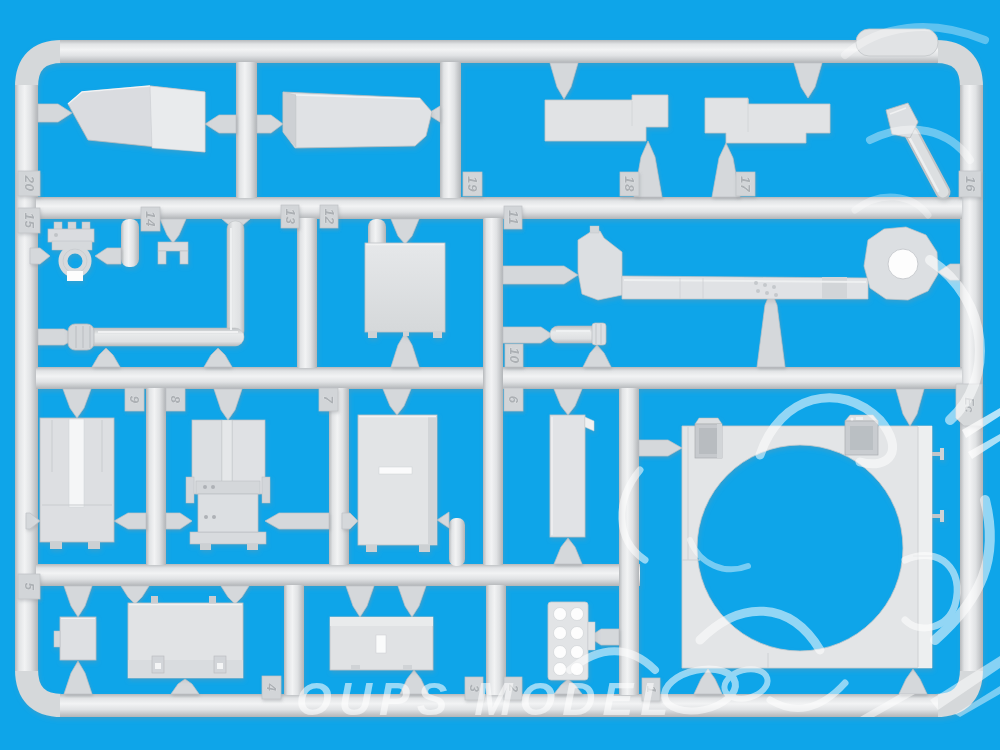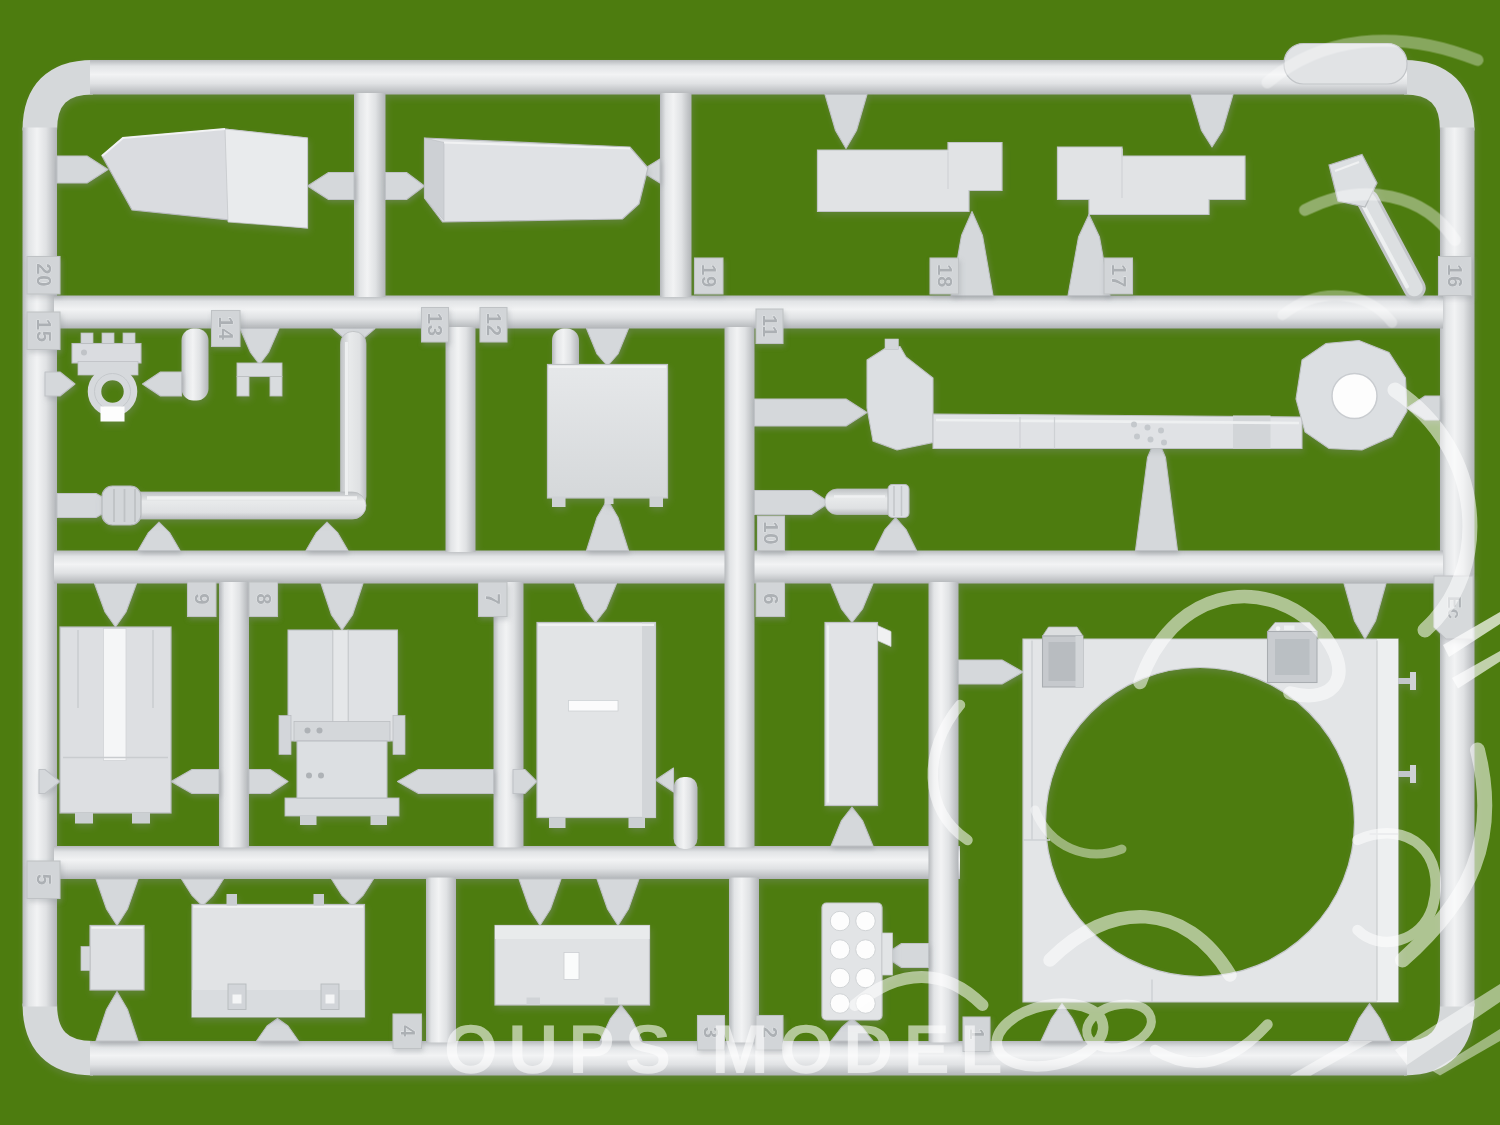--- a/index.html
+++ b/index.html
@@ -1,17 +1,17 @@
 <!DOCTYPE html>
 <html><head>
 <meta charset="utf-8">
 <style>
   html,body{margin:0;padding:0;background:#fff;}
-  .stage{position:relative;width:1000px;height:750px;background:#4d7c0f;overflow:hidden;
-         font-family:"Liberation Sans", sans-serif;}
+  .stage{position:relative;width:1000px;height:750px;background:#0ea5e9;overflow:hidden;
+         font-family:"Liberation Sans", sans-serif;font-style:italic;}
   svg{position:absolute;left:0;top:0;}
   .tagtxt{font-family:"Liberation Sans", sans-serif;font-weight:bold;font-size:13.5px;
           fill:#acb0b4;paint-order:stroke;stroke:#e9ebed;stroke-width:.4px;letter-spacing:.5px;}
   .tagtxt-big{font-family:"Liberation Sans", sans-serif;font-weight:bold;font-size:12.5px;
           fill:#b0b4b8;paint-order:stroke;stroke:#eceeef;stroke-width:.4px;}
   .wm{font-family:"Liberation Sans", sans-serif;font-weight:bold;font-size:46px;
       fill:#ffffff;opacity:.58;letter-spacing:7px;}
 </style>
 </head>
 <body>

